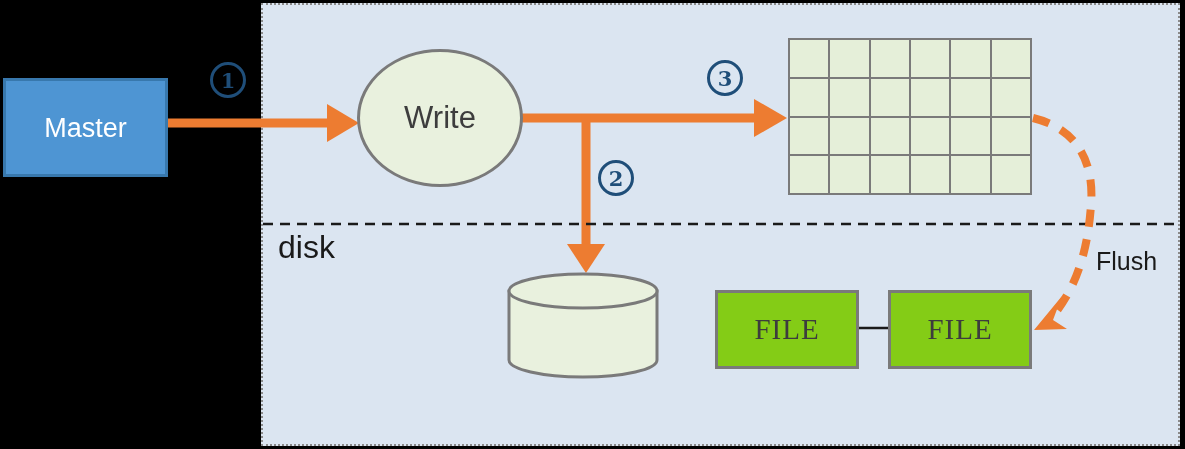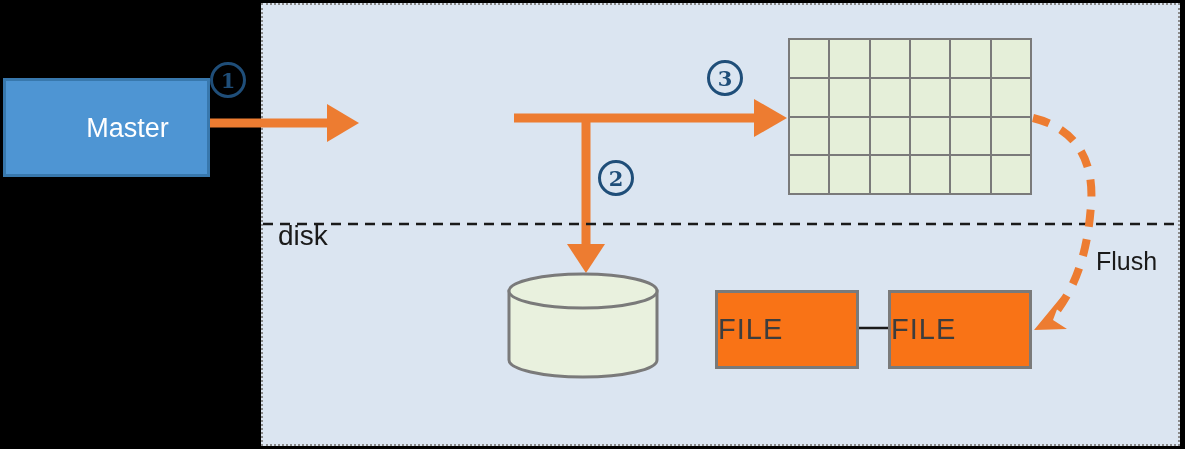--- a/index.html
+++ b/index.html
@@ -41,21 +41,20 @@
     background: #4e95d3;
     border: 3px solid #3878ad;
     z-index: 2;
     display: flex;
     flex-direction: column;
     align-items: center;
     justify-content: center;
     color: #fff;
     font-size: 27px;
     line-height: 34px;
-    padding-left: 42px;
   }
   .badge {
     position: absolute;
     width: 30px;
     height: 30px;
     border: 3px solid #1f4e79;
     border-radius: 50%;
     color: #1f4e79;
     font-family: "DejaVu Serif", serif;
     font-size: 21px;
@@ -94,37 +93,39 @@
     grid-gap: 2px;
   }
   .memtable-cell {
     background: #e5efd9;
   }
   .file-box {
     position: absolute;
     top: 290px;
     width: 138px;
     height: 73px;
-    background: #f97316;
+    background: #84cc16;
     border: 3px solid #7a7a7a;
     display: flex;
     align-items: center;
+    justify-content: center;
     color: #3d3d3d;
     font-size: 29px;
     letter-spacing: 1px;
     z-index: 2;
+    font-family: Liberation Serif, serif;
   }
   .label {
     position: absolute;
     color: #1a1a1a;
     z-index: 2;
     white-space: nowrap;
   }
   .label-memory { left: 278px; top: 199px; font-size: 24px; }
-  .label-disk   { left: 278px; top: 220px; font-size: 28px; }
+  .label-disk   { left: 278px; top: 229px; font-size: 32px; }
   .label-wal    { left: 508px; top: 396px; width: 150px; text-align: center; font-size: 27px; }
   .label-flush  { left: 1096px; top: 247px; font-size: 25px; }
   .label-slave  { left: 998px;  top: 403px; width: 165px; text-align: right; font-size: 26px; }
 </style>
 </head>
 <body>
 
 <div class="canvas">
 
   <div class="panel"></div>
@@ -168,20 +169,23 @@
   <div class="badge" style="left:210px; top:62px;">
     <span>1</span>
   </div>
   <div class="badge" style="left:598px; top:160px;">
     <span>2</span>
   </div>
   <div class="badge" style="left:707px; top:60px;">
     <span>3</span>
   </div>
 
+  <div class="write-ellipse">
+    <span>Write</span>
+  </div>
 
   <div class="memtable" style="grid-template-columns: repeat(6, 1fr); grid-template-rows: repeat(4, 1fr);">
       <div class="memtable-cell"></div>
       <div class="memtable-cell"></div>
       <div class="memtable-cell"></div>
       <div class="memtable-cell"></div>
       <div class="memtable-cell"></div>
       <div class="memtable-cell"></div>
       <div class="memtable-cell"></div>
       <div class="memtable-cell"></div>

